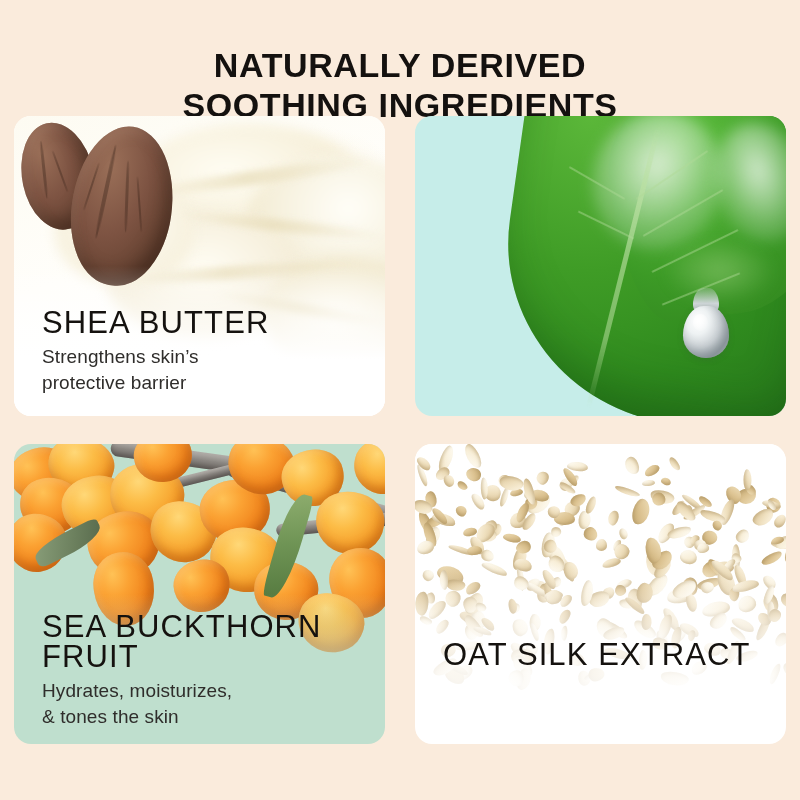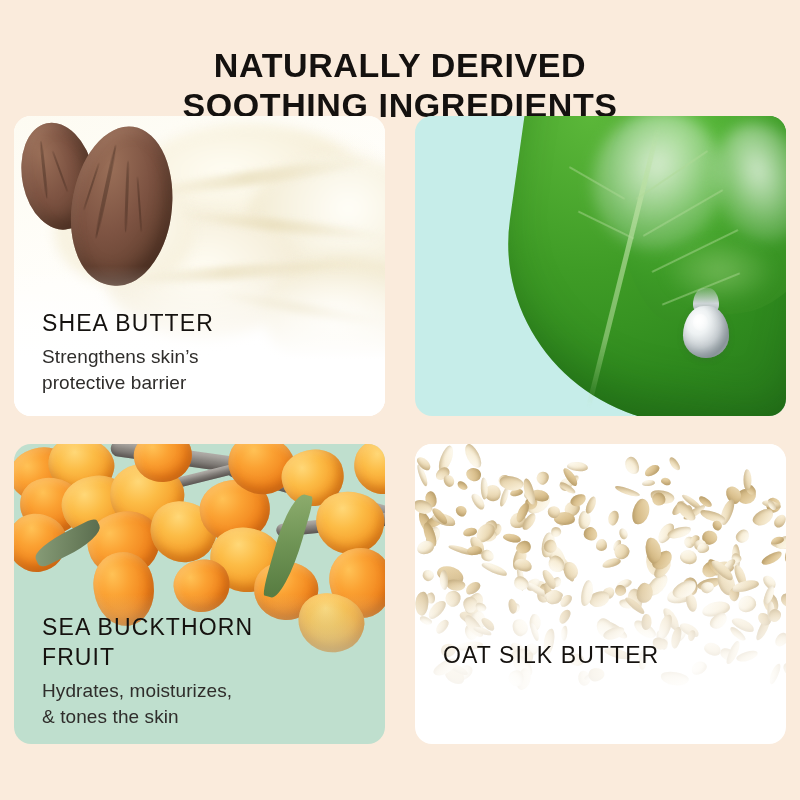--- a/index.html
+++ b/index.html
@@ -75,21 +75,21 @@
     left: 28px;
     right: 20px;
     z-index: 5;
   }
   .c1 .card-text { top: 192px; }
   .c2 .card-text { top: 192px; }
   .c3 .card-text { top: 168px; }
   .c4 .card-text { top: 196px; }
 
   .card-title {
-    font-size: 23px;
+    font-size: 31px;
     font-weight: 400;
     letter-spacing: 1.1px;
     color: #15120f;
     line-height: 30px;
     margin: 0 0 6px 0;
     white-space: pre-line;
   }
   .card-desc {
     font-size: 19px;
     font-weight: 400;
@@ -626,18 +626,18 @@
             <div class="oat" style="left: 181.262px; top: 95.1081px; width: 10.8989px; height: 11.6002px; transform: rotate(1.30162deg);"></div>
             <div class="oat" style="left: 246.051px; top: 227.591px; width: 27.6835px; height: 13.196px; transform: rotate(188.84deg);"></div>
             <div class="oat dark" style="left: 207.751px; top: 158.462px; width: 24.0504px; height: 7.1341px; transform: rotate(39.9375deg);"></div>
             <div class="oat dark" style="left: 245.818px; top: 34.3542px; width: 10.3378px; height: 7.06987px; transform: rotate(23.1964deg);"></div>
             <div class="oat" style="left: 155.191px; top: 207.525px; width: 11.7778px; height: 15.5204px; transform: rotate(279.174deg);"></div>
             <div class="oat" style="left: 131.158px; top: 146.148px; width: 16.3949px; height: 14.4793px; transform: rotate(343.951deg);"></div>
           </div>
         <div class="oat-white-fade"></div>
       </div>
       <div class="card-text">
-        <p class="card-title">OAT SILK BUTTER</p>
+        <p class="card-title">OAT SILK EXTRACT</p>
       </div>
     </div>
 
   </div>
 </div>
 
 </body></html>

